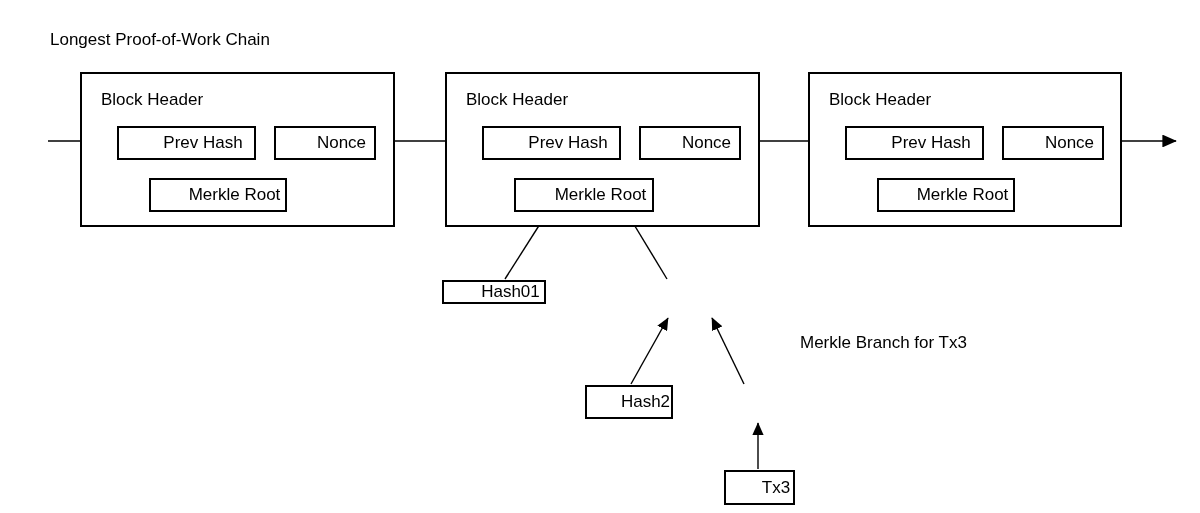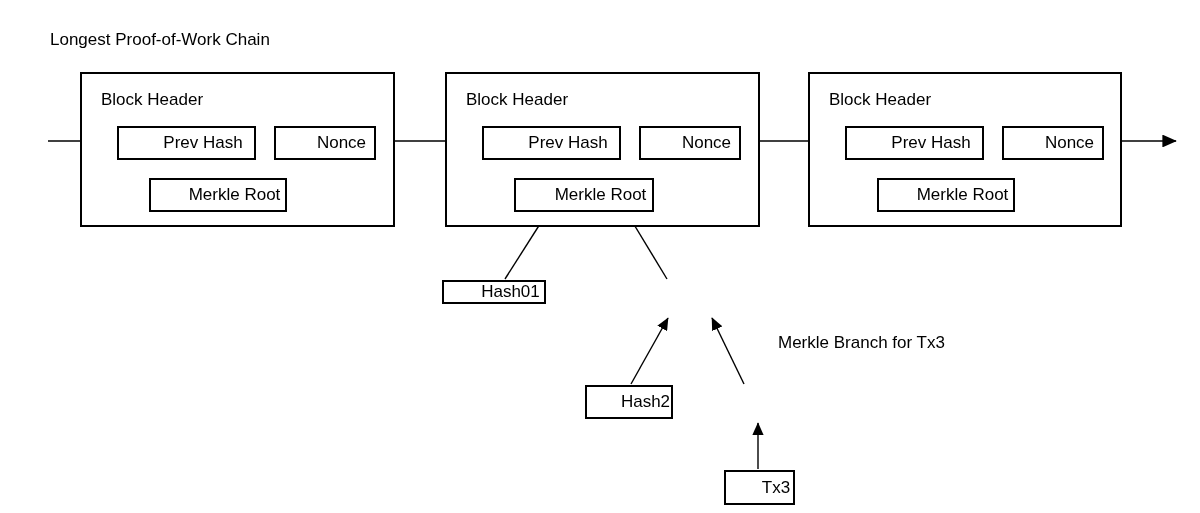--- a/index.html
+++ b/index.html
@@ -131,15 +131,15 @@
   </div>
 
   <div class="node leaf-box" style="left:430px; top:280px; width:104px; height:24px;margin-left:12px;">Hash01</div>
 
 
   <div class="node leaf-box" style="left:585px; top:385px; width:88px; height:34px;text-align:center;">Hash2</div>
 
 
   <div class="node leaf-box" style="left:724px; top:470px; width:71px; height:35px;">Tx3</div>
 
-  <div class="plain-label" style="left:778px; top:334px;">Merkle Branch for Tx3</div>
+  <div class="plain-label" style="left:800px; top:334px;">Merkle Branch for Tx3</div>
 
 </div>
 
 </body></html>

